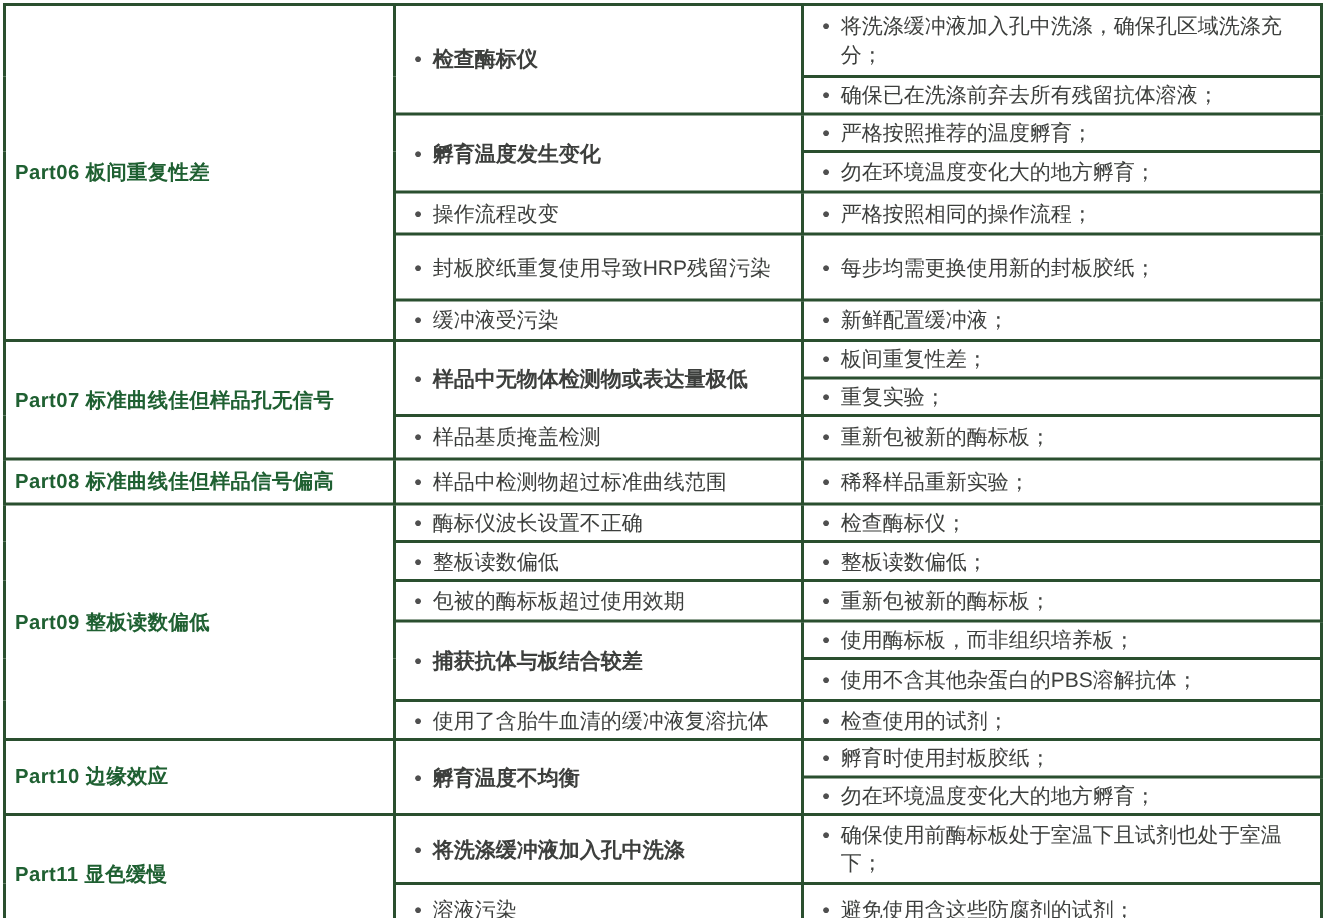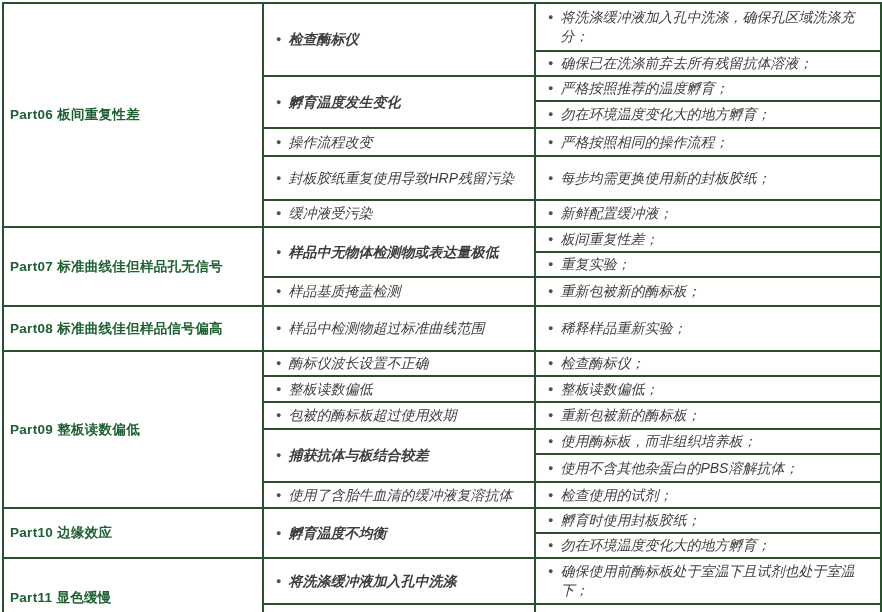--- a/index.html
+++ b/index.html
@@ -50,21 +50,20 @@
     padding-left:6px;
   }
   .bullet{
     flex:0 0 auto;
     font-size:9px;
     line-height:19px;
     color:var(--bullet);
   }
   .txt{
     line-height:19px;
-    font-style:italic;
   }
 </style>
 </head>
 <body>
 
 <table class="troubleshoot">
   <colgroup>
     <col style="width:260px">
     <col style="width:272px">
     <col style="width:346px">
@@ -190,21 +189,21 @@
           </div>
         </td>
       <td class="cell">
           <div class="item">
             <span class="bullet">●</span>
             <span class="txt">重新包被新的酶标板；</span>
           </div>
         </td>
     </tr>
 
-    <tr style="height:45px">
+    <tr style="height:30px">
       <td class="part">Part08 标准曲线佳但样品信号偏高</td>
       <td class="cell">
           <div class="item">
             <span class="bullet">●</span>
             <span class="txt">样品中检测物超过标准曲线范围</span>
           </div>
         </td>
       <td class="cell">
           <div class="item">
             <span class="bullet">●</span>

